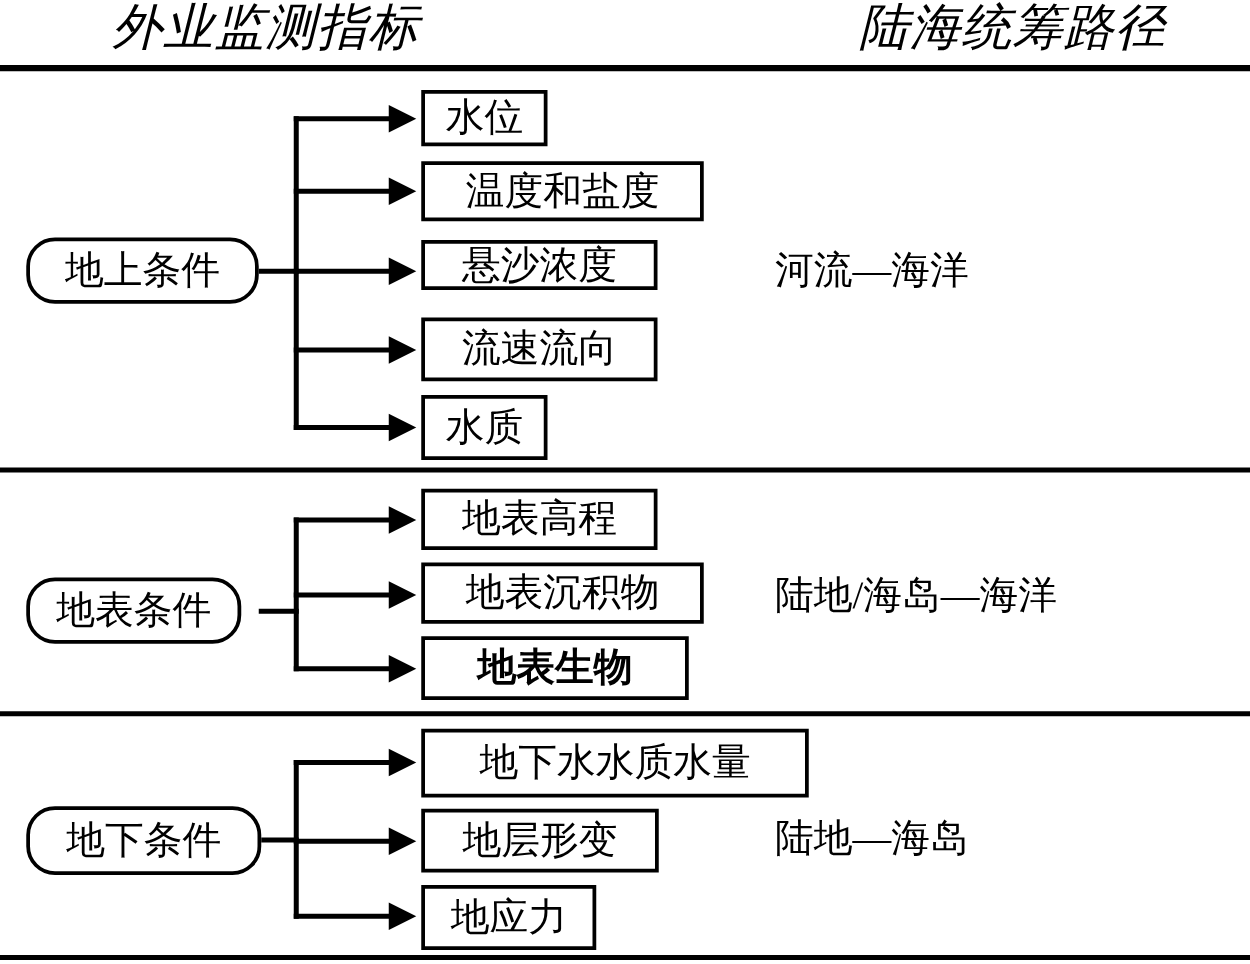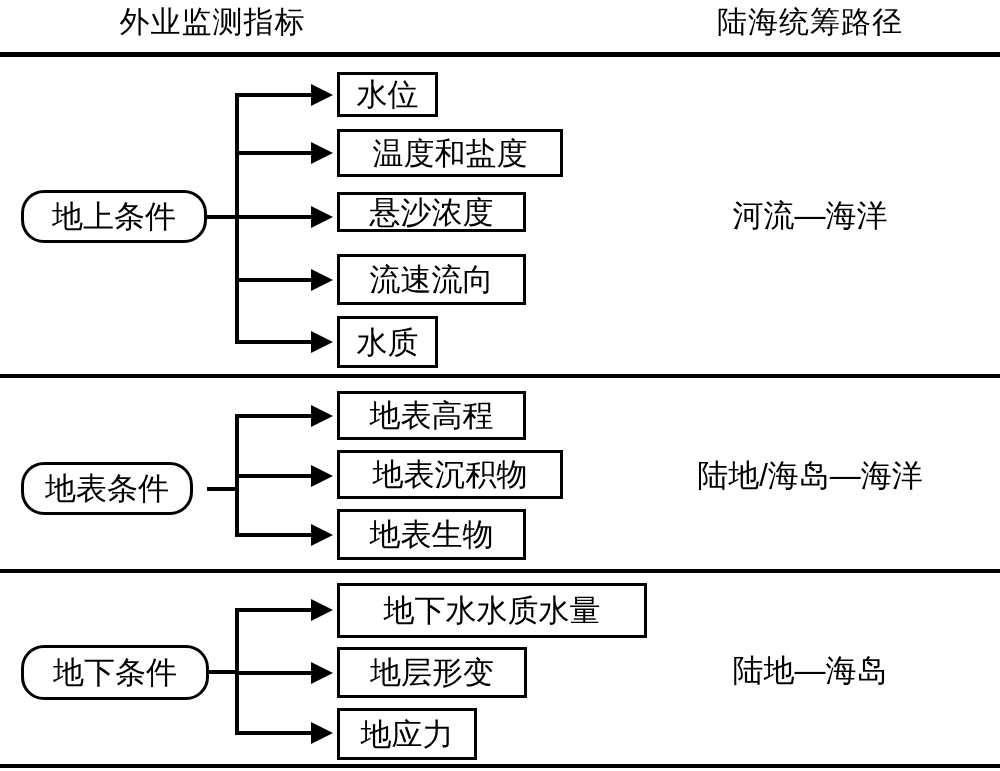--- a/index.html
+++ b/index.html
@@ -16,25 +16,26 @@
     width: 1000px;
     height: 771px;
     background: #ffffff;
     overflow: hidden;
   }
 
   
   .col-header {
     position: absolute;
     top: 2px;
-    font-size: 30px;
+    font-size: 40px;
     line-height: 40px;
     letter-spacing: 1px;
     white-space: nowrap;
     font-family: "DejaVu Serif", "Liberation Serif", serif;
+    font-style: italic;
   }
   #hdr-left  { left: 0;   width: 425px; text-align: center; }
   #hdr-right { left: 620px; width: 380px; text-align: center; }
 
   
   .rule {
     position: absolute;
     left: 0;
     width: 1000px;
     background: #000000;
@@ -79,25 +80,24 @@
     border-top: 11px solid transparent;
     border-bottom: 11px solid transparent;
     border-left: 22px solid #000000;
   }
 
   
   .path-label {
     position: absolute;
     left: 620px;
     width: 380px;
-    text-align: center;
     font-size: 31px;
     line-height: 1;
     white-space: nowrap;
-    font-family: Liberation Sans, sans-serif;
+    font-family: Liberation Serif, serif;
   }
 </style>
 </head>
 <body>
 
 <div id="page">
 
   <div class="col-header" id="hdr-left">外业监测指标</div>
   <div class="col-header" id="hdr-right">陆海统筹路径</div>
 
@@ -142,21 +142,21 @@
   <div class="hline" style="left:235px; top:414px; width:78px;"></div>
   <div class="arrow" style="left:311px; top:405px;"></div>
   <div class="node" style="left:337px; top:391px; width:189px; height:49px;">地表高程</div>
 
   <div class="hline" style="left:235px; top:474px; width:78px;"></div>
   <div class="arrow" style="left:311px; top:465px;"></div>
   <div class="node" style="left:337px; top:450px; width:226px; height:49px;">地表沉积物</div>
 
   <div class="hline" style="left:235px; top:533px; width:78px;"></div>
   <div class="arrow" style="left:311px; top:524px;"></div>
-  <div class="node" style="left:337px; top:509px; width:189px; height:51px;">地表生物</div>
+  <div class="node" style="left:337px; top:509px; width:214px; height:51px;font-weight:bold;">地表生物</div>
 
   <div class="path-label" style="top:460px;">陆地/海岛—海洋</div>
 
   <div class="node left" style="left:21px; top:645px; width:188px; height:55px;">地下条件</div>
 
   <div class="hline" style="left:209px; top:670px; width:30px;"></div>
   <div class="vline" style="left:235px; top:608px; height:127px;"></div>
 
   <div class="hline" style="left:235px; top:608px; width:78px;"></div>
   <div class="arrow" style="left:311px; top:599px;"></div>

